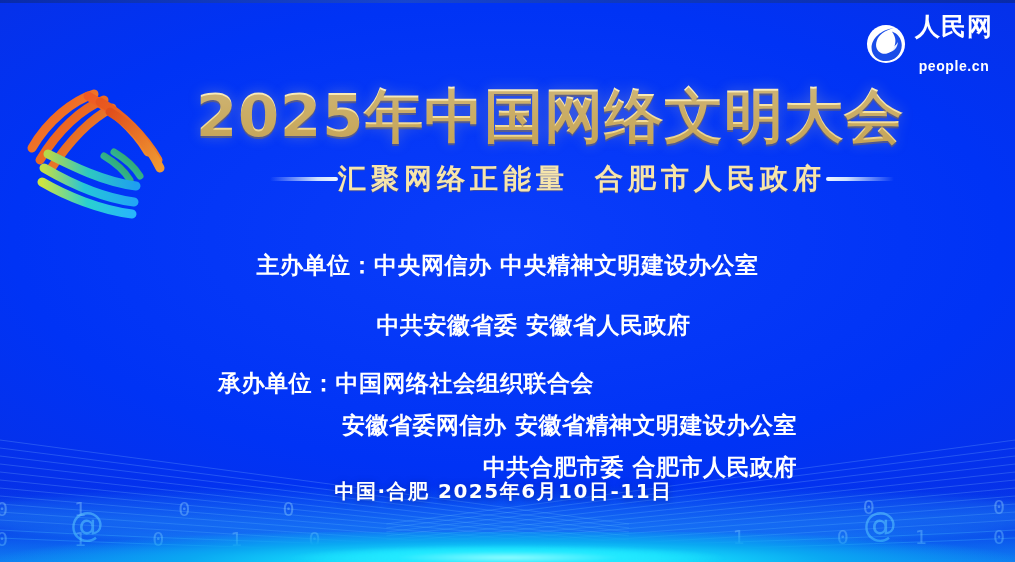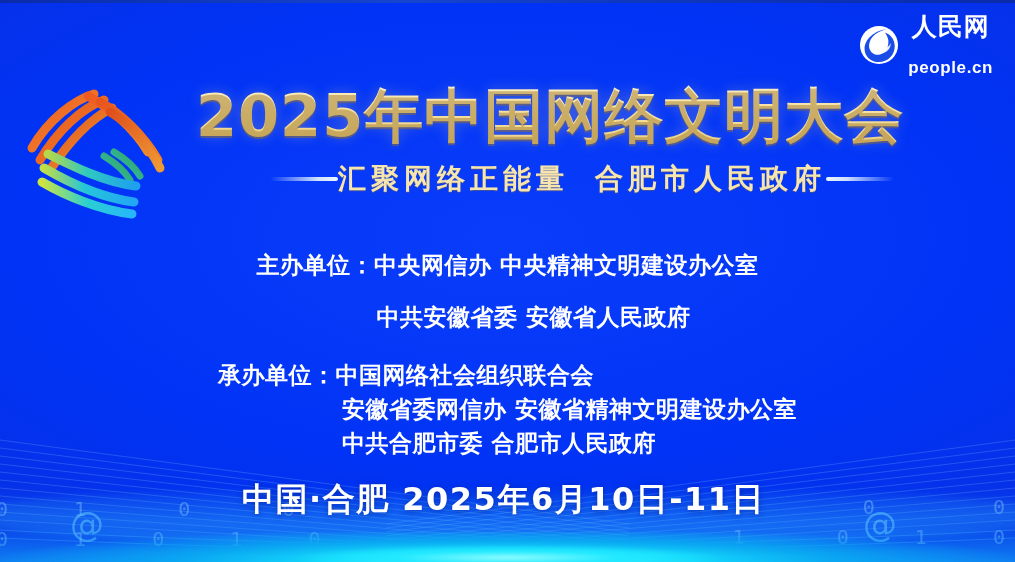--- a/index.html
+++ b/index.html
@@ -126,21 +126,21 @@
   .brand-text { display: flex; flex-direction: column; align-items: center; line-height: 1; }
   .brand-cn {
     color: #ffffff;
     font-size: 25px;
     font-weight: 700;
     letter-spacing: 1px;
     font-family: "DejaVu Sans", "Liberation Sans", sans-serif;
   }
   .brand-en {
     color: #ffffff;
-    font-size: 17px;
+    font-size: 14px;
     font-weight: 700;
     letter-spacing: .6px;
     margin-top: 20px;
   }
 
   
   .emblem {
     position: absolute;
     left: 18px;
     top: 82px;
@@ -204,42 +204,43 @@
     position: absolute;
     left: 0; right: 0;
     top: 248px;
     display: flex;
     flex-direction: column;
     align-items: center;
   }
   .org-group {
     display: flex;
     flex-direction: column;
+    gap: 8px;
   }
   .org-group + .org-group { margin-top: 24px; }
   .org-line {
     color: #ffffff;
     font-size: 23px;
     font-weight: 700;
     line-height: 34px;
     white-space: nowrap;
     font-family: "DejaVu Sans", "Liberation Sans", sans-serif;
     letter-spacing: .5px;
   }
   .org-line.indent { padding-left: 120px; margin-top: 18px; }
-  .org-line.indent-2 { padding-left: 124px; }
+  .org-line.indent-2 { padding-left: 124px; text-align: right; }
 
   
   .footer-line {
     position: absolute;
     left: 0; right: 8px;
     top: 478px;
     text-align: center;
     color: #ffffff;
-    font-size: 32px;
+    font-size: 20px;
     font-weight: 700;
     letter-spacing: 1.5px;
     font-family: "DejaVu Sans", "Liberation Sans", sans-serif;
     text-shadow: 0 1px 6px rgba(0,20,120,.5);
     white-space: nowrap;
   }
 </style>
 </head>
 <body>
 

